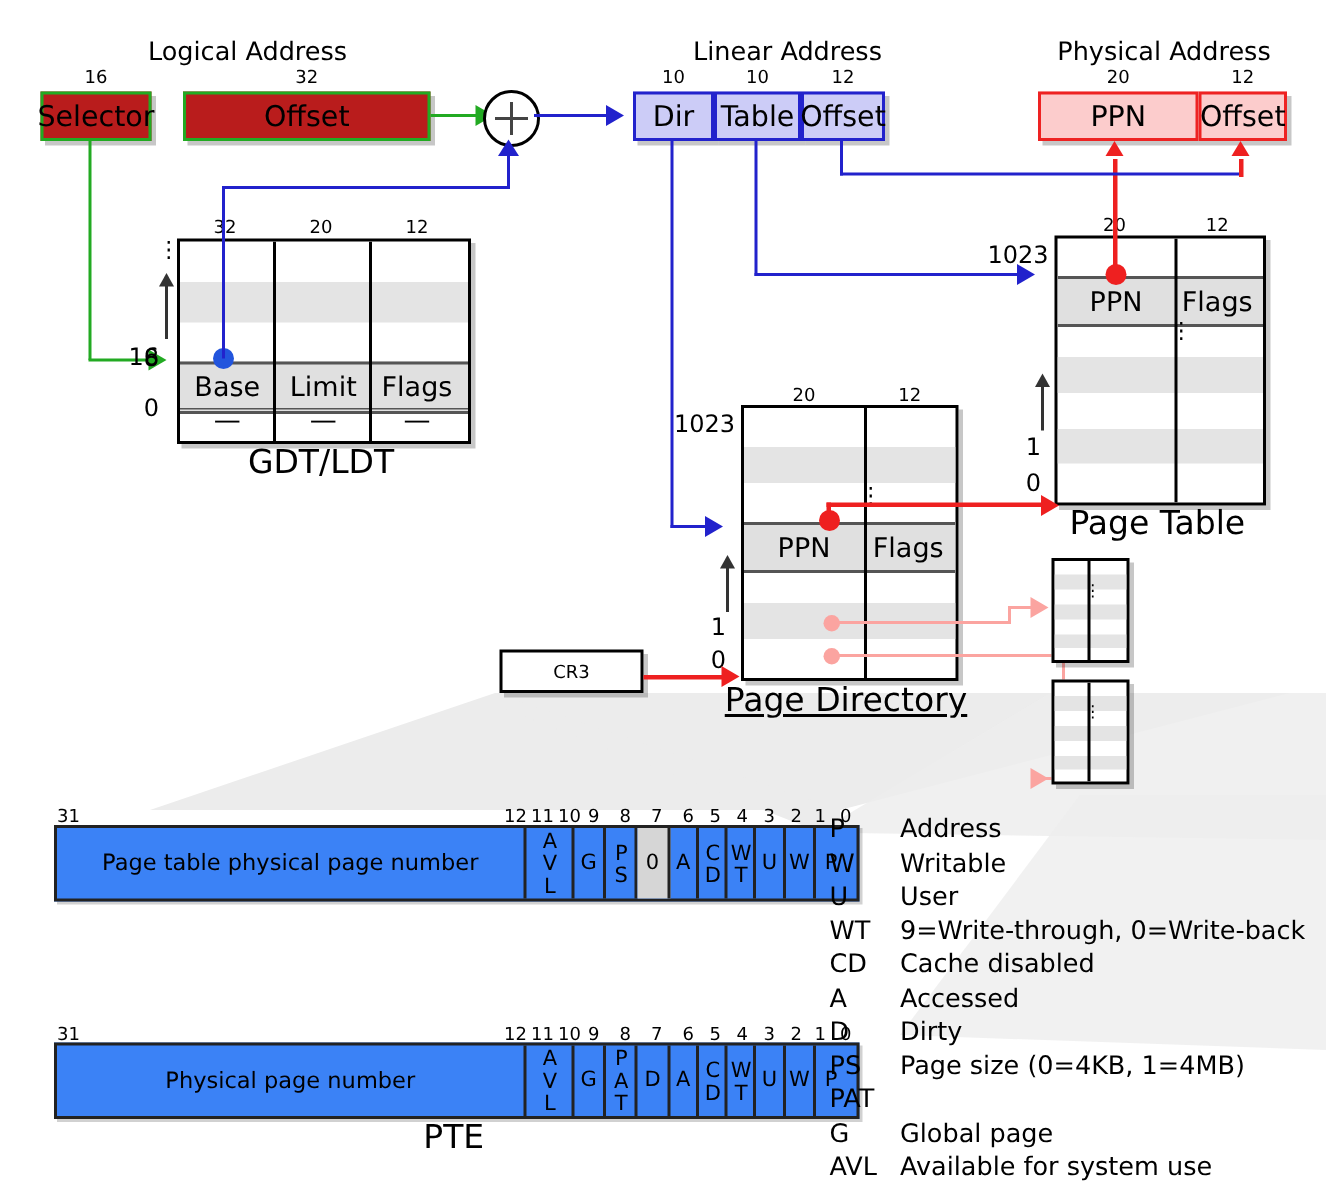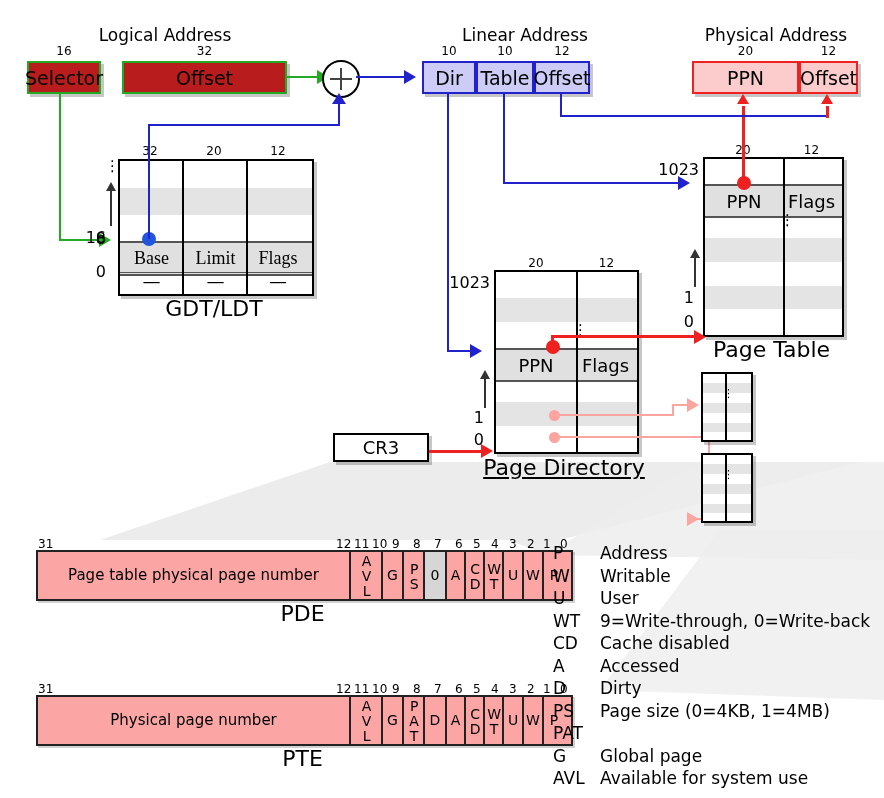--- a/index.html
+++ b/index.html
@@ -57,21 +57,21 @@
   .dot-pl{background:#fba4a0;}
 
   .plus{position:absolute;border:2px solid #000;border-radius:50%;background:#fff;}
   .plus:before,.plus:after{content:"";position:absolute;background:#444;}
   .plus:before{left:6px;right:6px;top:50%;height:2px;margin-top:-1px;}
   .plus:after{top:6px;bottom:6px;left:50%;width:2px;margin-left:-1px;}
 
   .vdots{position:absolute;font-size:15px;line-height:4px;letter-spacing:0;color:#000;}
 
   
-  .reg{position:absolute;border:2px solid #222;background:#fca5a5;display:flex;
+  .reg{position:absolute;border:2px solid #222;background:#3b82f6;display:flex;
        box-shadow:2px 2px 0 rgba(0,0,0,0.18);}
   .cell{border-right:2px solid #222;display:flex;align-items:center;justify-content:center;
         font-size:14px;box-sizing:border-box;text-align:center;line-height:1.02;}
   .cell:last-child{border-right:none;}
   .cell.wide{font-size:15px;}
   .cell.grey{background:#d6d6d6;}
   .vstack{writing-mode:vertical-rl;text-orientation:upright;letter-spacing:-1px;
           font-size:14px;line-height:0.95;}
   .bitnum{position:absolute;font-size:12px;}
 
@@ -146,21 +146,21 @@
   <div class="arw arw-r-gr" style="left:99px;top:233px;"></div>
 
   <div class="bitlabel" style="left:118px;top:144px;width:64px;">32</div>
   <div class="bitlabel" style="left:182px;top:144px;width:64px;">20</div>
   <div class="bitlabel" style="left:246px;top:144px;width:64px;">12</div>
 
   <div class="tbl" style="left:118px;top:159px;width:192px;height:133px;">
     <div class="trow" style="top:0;height:27px;"></div>
     <div class="trow zebra" style="top:27px;height:27px;"></div>
     <div class="trow" style="top:54px;height:26px;"></div>
-    <div class="trow hi" style="top:80px;height:31px;font-family:Liberation Serif, serif;">
+    <div class="trow hi" style="top:80px;height:31px;">
       <span class="abs" style="left:0;top:0;width:63px;height:100%;display:flex;align-items:center;justify-content:center;">Base</span>
       <span class="abs" style="left:64px;top:0;width:63px;height:100%;display:flex;align-items:center;justify-content:center;">Limit</span>
       <span class="abs" style="left:128px;top:0;width:60px;height:100%;display:flex;align-items:center;justify-content:center;">Flags</span>
     </div>
     <div class="trow lastrow" style="top:111px;height:18px;">
       <span class="abs" style="left:0;top:-2px;width:63px;height:100%;display:flex;align-items:center;justify-content:center;">—</span>
       <span class="abs" style="left:64px;top:-2px;width:63px;height:100%;display:flex;align-items:center;justify-content:center;">—</span>
       <span class="abs" style="left:128px;top:-2px;width:60px;height:100%;display:flex;align-items:center;justify-content:center;">—</span>
     </div>
     <div class="vsep" style="left:62px;"></div>
@@ -246,21 +246,21 @@
 
   <div class="ln vb bl" style="left:447px;top:94px;height:258px;"></div>
   <div class="ln hb bl" style="left:447px;top:350px;width:25px;"></div>
   <div class="arw arw-r-bl" style="left:470px;top:344px;"></div>
 
   <div class="dot dot-rd" style="left:546px;top:340px;width:14px;height:14px;"></div>
   <div class="ln vb3 rd" style="left:551px;top:335px;height:13px;"></div>
   <div class="ln hb3 rd" style="left:551px;top:335px;width:146px;"></div>
   <div class="arw arw-r-rd" style="left:694px;top:330px;"></div>
 
-  <div class="abs bx shadow" style="left:333px;top:433px;width:96px;height:29px;font-size:18px;">
+  <div class="abs bx shadow" style="left:333px;top:433px;width:96px;height:29px;font-size:12px;">
     <span>CR3</span>
   </div>
   <div class="ln hb3 rd" style="left:429px;top:450px;width:55px;"></div>
   <div class="arw arw-r-rd" style="left:481px;top:444px;"></div>
 
   <div class="dot dot-pl" style="left:549px;top:410px;width:11px;height:11px;"></div>
   <div class="ln hb rdpale" style="left:554px;top:414px;width:120px;"></div>
   <div class="ln vb rdpale" style="left:672px;top:404px;height:12px;"></div>
   <div class="ln hb rdpale" style="left:672px;top:404px;width:18px;"></div>
   <div class="arw arw-r-pl" style="left:687px;top:398px;"></div>
@@ -322,21 +322,20 @@
     <div class="cell" style="width:19px;">
       <span class="vstack">CD</span>
     </div>
     <div class="cell" style="width:19px;">
       <span class="vstack">WT</span>
     </div>
     <div class="cell" style="width:20px;">U</div>
     <div class="cell" style="width:20px;">W</div>
     <div class="cell" style="width:20px;">P</div>
   </div>
-  <div class="cap" style="left:36px;top:601px;width:533px;">PDE</div>
 
   <div class="bitnum" style="left:38px;top:682px;">31</div>
   <div class="bitnum" style="left:336px;top:682px;">12</div>
   <div class="bitnum" style="left:354px;top:682px;">11</div>
   <div class="bitnum" style="left:372px;top:682px;">10</div>
   <div class="bitnum" style="left:392px;top:682px;">9</div>
   <div class="bitnum" style="left:413px;top:682px;">8</div>
   <div class="bitnum" style="left:434px;top:682px;">7</div>
   <div class="bitnum" style="left:455px;top:682px;">6</div>
   <div class="bitnum" style="left:473px;top:682px;">5</div>

